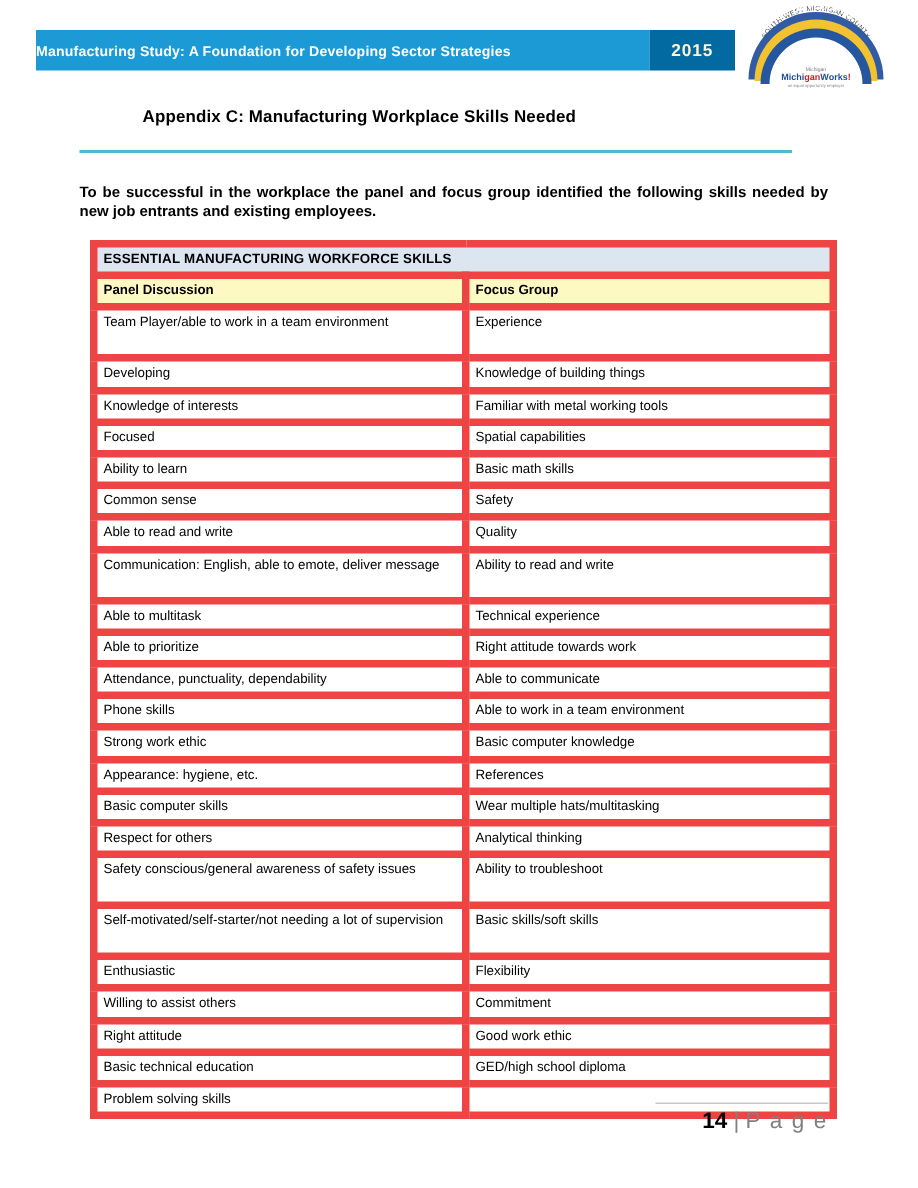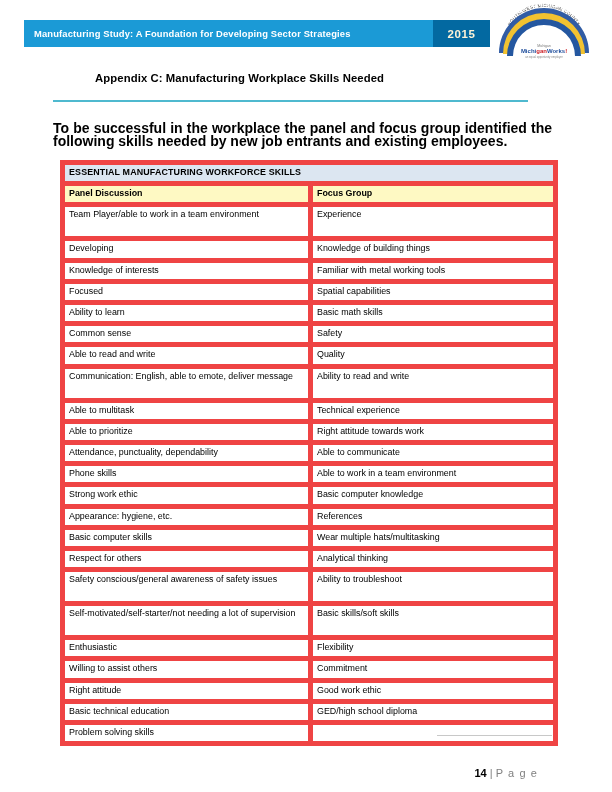--- a/index.html
+++ b/index.html
@@ -39,21 +39,20 @@
     height: 27px;
     background: #1b9ad6;
     display: flex;
     align-items: center;
   }
   .header-banner-text {
     color: #ffffff;
     font-size: 9.4px;
     font-weight: bold;
     letter-spacing: 0.15px;
-    padding-left: 10px;
     white-space: nowrap;
   }
   .header-year-badge {
     position: absolute;
     left: 433px;
     top: 20px;
     width: 57px;
     height: 27px;
     background: #0369a1;
     display: flex;
@@ -99,21 +98,21 @@
     height: 2px;
     background: #4fb9cf;
   }
 
   
   .intro {
     position: absolute;
     left: 53px;
     top: 122px;
     width: 499px;
-    font-size: 14px;
+    font-size: 10px;
     font-weight: bold;
     line-height: 13px;
     color: #000000;
     text-align: justify;
     text-justify: inter-word;
   }
 
   
   .skills-table {
     position: absolute;
@@ -155,28 +154,27 @@
   .footer-rule {
     position: absolute;
     left: 437px;
     top: 735px;
     width: 115px;
     height: 1px;
     background: #c8c8c8;
   }
   .footer-pageno {
     position: absolute;
-    left: 423px;
+    left: 437px;
     top: 739px;
     width: 115px;
     text-align: right;
-    font-size: 11px;
+    font-size: 15px;
     color: #808080;
     letter-spacing: 1.1px;
-    margin-top: 28px;
   }
   .footer-pageno .pg-num {
     color: #000000;
     font-weight: bold;
     letter-spacing: 0;
   }
   .footer-pageno .pg-sep {
     color: #808080;
     letter-spacing: 0;
   }

